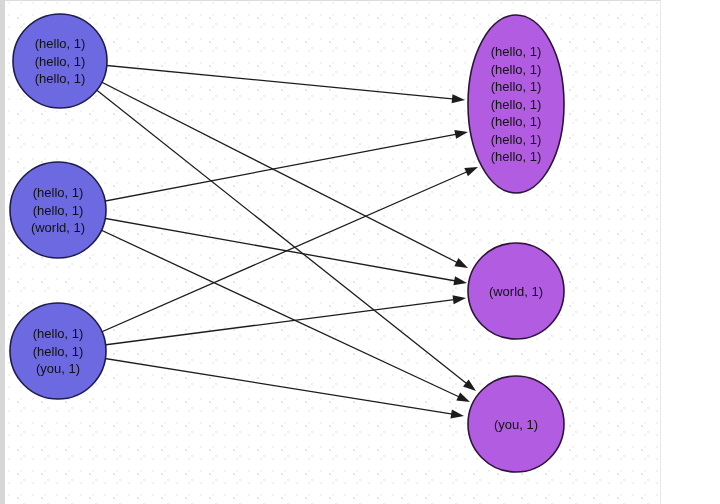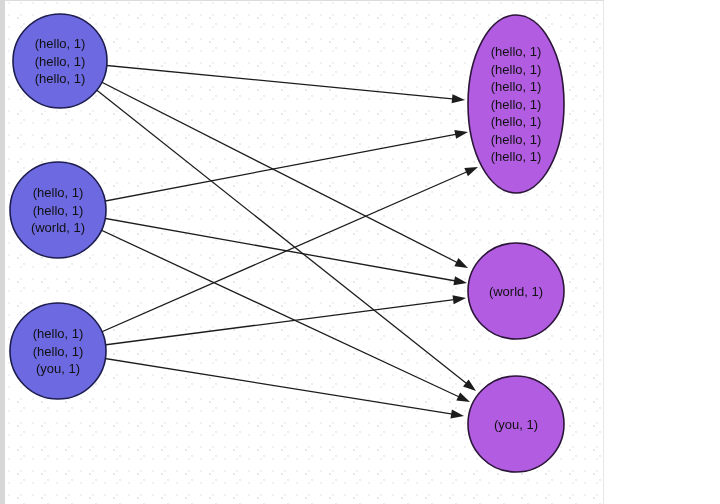--- a/index.html
+++ b/index.html
@@ -1,18 +1,18 @@
 <!DOCTYPE html>
 <html><head>
 <meta charset="utf-8">
 <style>
   html,body{margin:0;padding:0;background:#ffffff;}
   .canvas{
     position:relative;
-    width:604px;height:504px;
+    width:661px;height:504px;
     overflow:hidden;
     background-color:#ffffff;
     background-image:
       radial-gradient(circle, #e7e7ea 1px, transparent 1.3px),
       radial-gradient(circle, #ededf0 1px, transparent 1.3px),
       radial-gradient(circle, #f2f2f4 1px, transparent 1.3px);
     background-size:24px 24px, 24px 24px, 12px 12px;
     background-position:6px 6px, 12px 12px, 3px 9px;
     box-shadow: inset 0 1px 0 #dcdcdc, inset -1px 0 0 #e8e8e8;
     font-family:"Liberation Sans", sans-serif;

